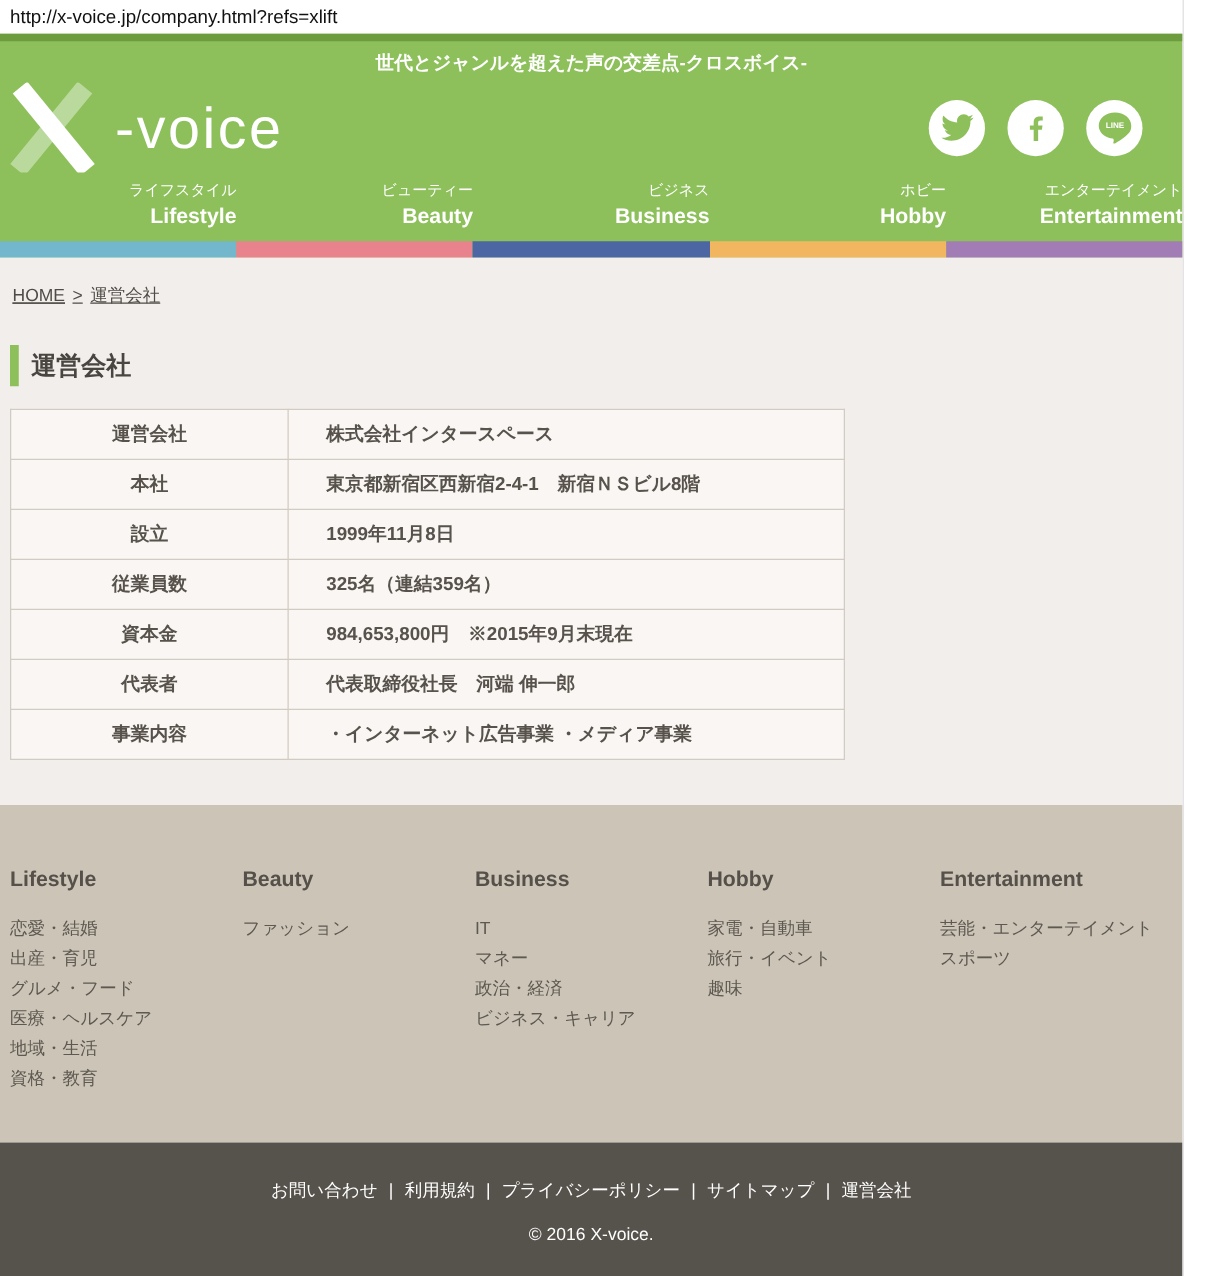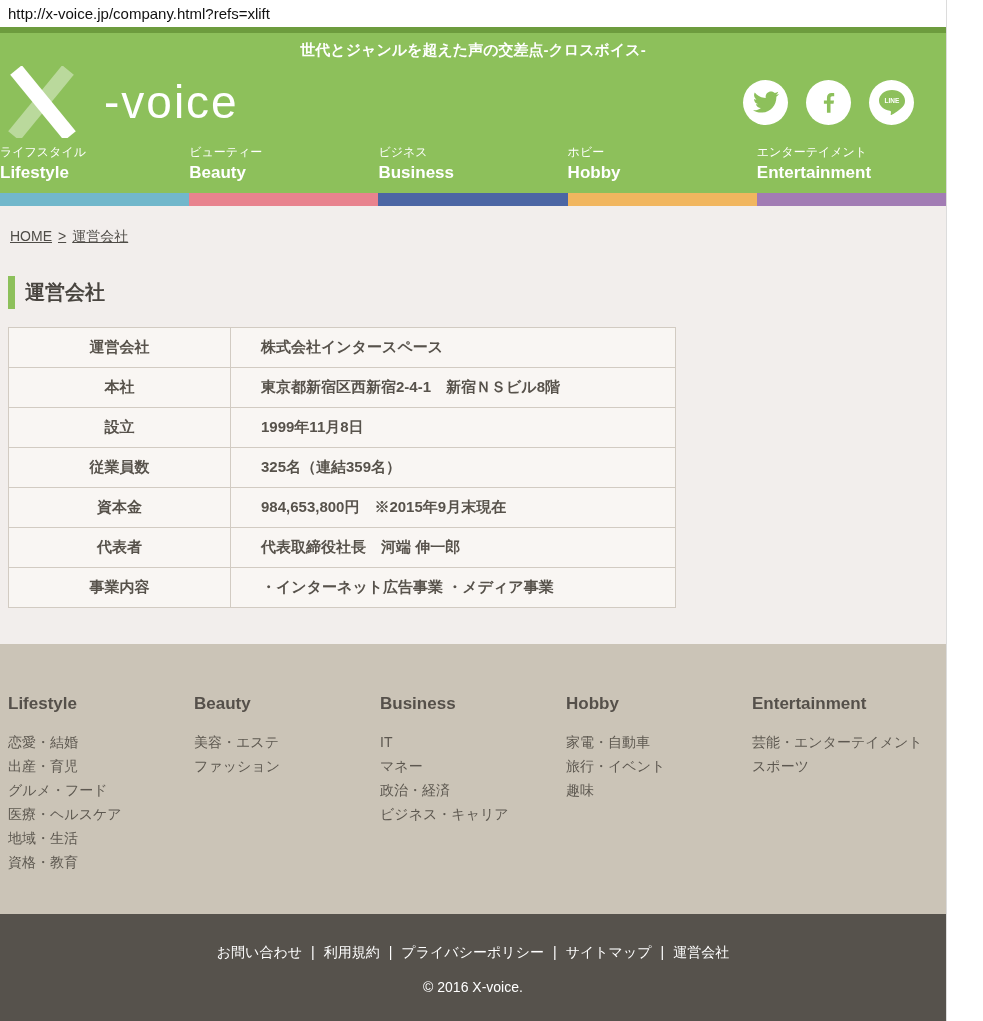--- a/index.html
+++ b/index.html
@@ -7,30 +7,30 @@
   .page { width:947px; height:1021px; background:#fff; border-right:1px solid #dcdcdc; overflow:hidden; }
 
   
   .url-bar { height:27px; padding:5px 8px 0; font-size:15px; color:#111; background:#fff; white-space:nowrap; }
 
   
   .site-header { background:#8dc05b; }
   .header-topline { height:6px; background:#6d9c3e; }
   .tagline { padding:8px 8px 2px; font-size:15px; font-weight:bold; color:#fff;text-align:center; }
   .logo-row { display:flex; justify-content:space-between; align-items:center; padding:4px 32px 2px 6px; height:78px; }
-  .logo { display:flex; align-items:center; text-decoration:none; cursor:pointer;gap:12px; }
+  .logo { display:flex; align-items:center; text-decoration:none; cursor:pointer; }
   .logo svg { display:block; }
   .logo-text { color:#fff; font-size:46px; font-weight:300; letter-spacing:2px; line-height:1; margin-left:2px; }
   .social { display:flex; gap:18px; align-items:center; }
   .social-btn { width:45px; height:45px; border-radius:50%; background:#fff; display:flex; align-items:center; justify-content:center; cursor:pointer; }
   .social-btn svg { display:block; }
 
   
   .main-nav { display:flex; padding:4px 0 10px; }
-  .nav-item { flex:1; text-align:left; color:#fff; text-decoration:none; cursor:pointer; }
+  .nav-item { flex:1; text-align:right; color:#fff; text-decoration:none; cursor:pointer; }
   .nav-jp { display:block; font-size:12px; margin-bottom:2px; }
   .nav-en { display:block; font-size:17px; font-weight:bold; }
   .nav-colorbar { display:flex; height:13px; }
   .bar-seg { flex:1; }
 
   
   .content { background:#f2eeec; height:438px; padding:14px 8px 0; }
   .breadcrumb { font-size:14px; color:#4f4c47; margin:8px 0 0 2px;text-decoration:underline; }
   .breadcrumb a { color:#4f4c47; text-decoration:underline; cursor:pointer; }
   .crumb-sep { margin:0 6px; }
@@ -168,21 +168,20 @@
       <h3>Lifestyle</h3>
       <a>恋愛・結婚</a>
       <a>出産・育児</a>
       <a>グルメ・フード</a>
       <a>医療・ヘルスケア</a>
       <a>地域・生活</a>
       <a>資格・教育</a>
     </div>
     <div class="fcol">
       <h3>Beauty</h3>
-      <a>美容・エステ</a>
       <a>ファッション</a>
     </div>
     <div class="fcol">
       <h3>Business</h3>
       <a>IT</a>
       <a>マネー</a>
       <a>政治・経済</a>
       <a>ビジネス・キャリア</a>
     </div>
     <div class="fcol">

